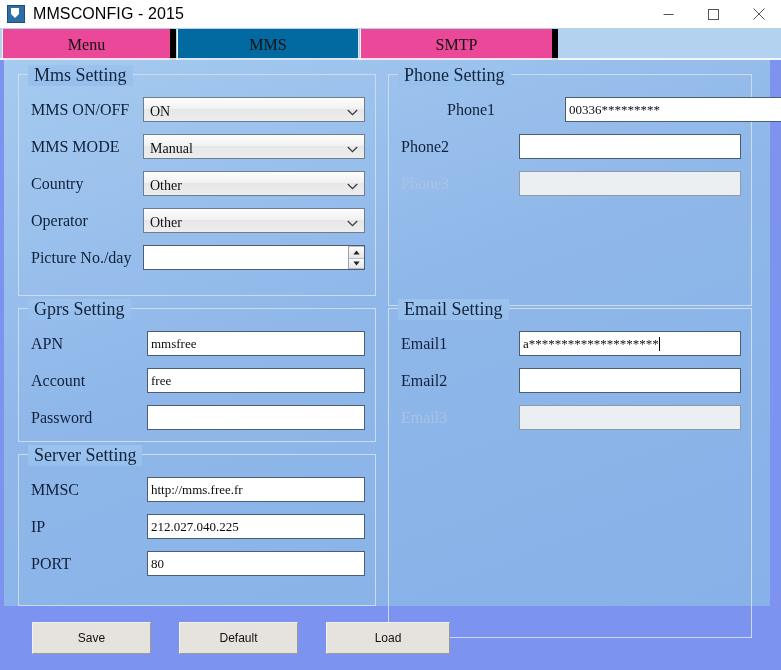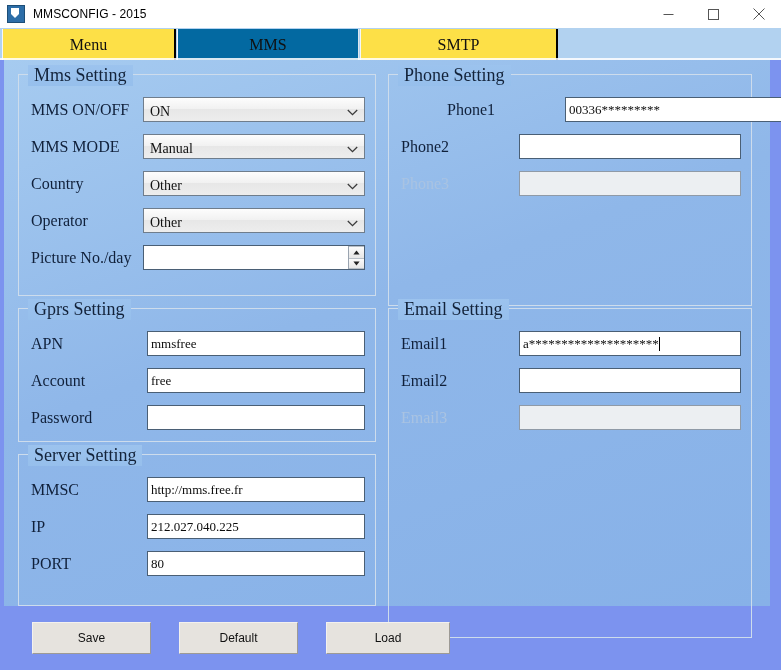--- a/index.html
+++ b/index.html
@@ -23,21 +23,21 @@
     border:1px solid #1d4e77;
     position:relative;flex:none;
   }
   .app-icon:after{
     content:"";position:absolute;left:3px;top:2px;width:8px;height:10px;
     background:#ffffff;
     clip-path:polygon(0 0,100% 0,100% 60%,50% 100%,0 60%);
   }
   .title-text{
     font-family:"Liberation Sans", sans-serif;
-    font-size:12px;color:#000000;letter-spacing:0.1px;
+    font-size:16px;color:#000000;letter-spacing:0.1px;
   }
   .win-buttons{position:absolute;right:0;top:0;height:28px;display:flex;}
   .win-btn{
     width:45px;height:28px;display:flex;align-items:center;justify-content:center;
     color:#555;
   }
   .win-btn svg{display:block;}
 
   
   .tabstrip{
@@ -45,23 +45,23 @@
     background:#b2d2f0;
   }
   .tabstrip:after{
     content:"";position:absolute;left:0;bottom:0;width:781px;height:2px;
     background:#ffffff;opacity:.85;
   }
   .tab{
     position:absolute;top:1px;height:31px;
     display:flex;align-items:center;justify-content:center;
     font-size:16px;color:#101010;
-    background:#fde047;
+    background:#ec4899;
     border-left:1px solid #f4f7fa;
-    border-right:2px solid #000000;
+    border-right:6px solid #000000;
     box-sizing:border-box;
   }
   .tab.active{background:#0369a1;border-right:1px solid #dfe6ec;}
   #tab0{left:2px;width:174px;}
   #tab1{left:177px;width:182px;}
   #tab2{left:360px;width:198px;}
 
   
   .panel{
     position:absolute;left:4px;top:60px;width:766px;height:546px;

